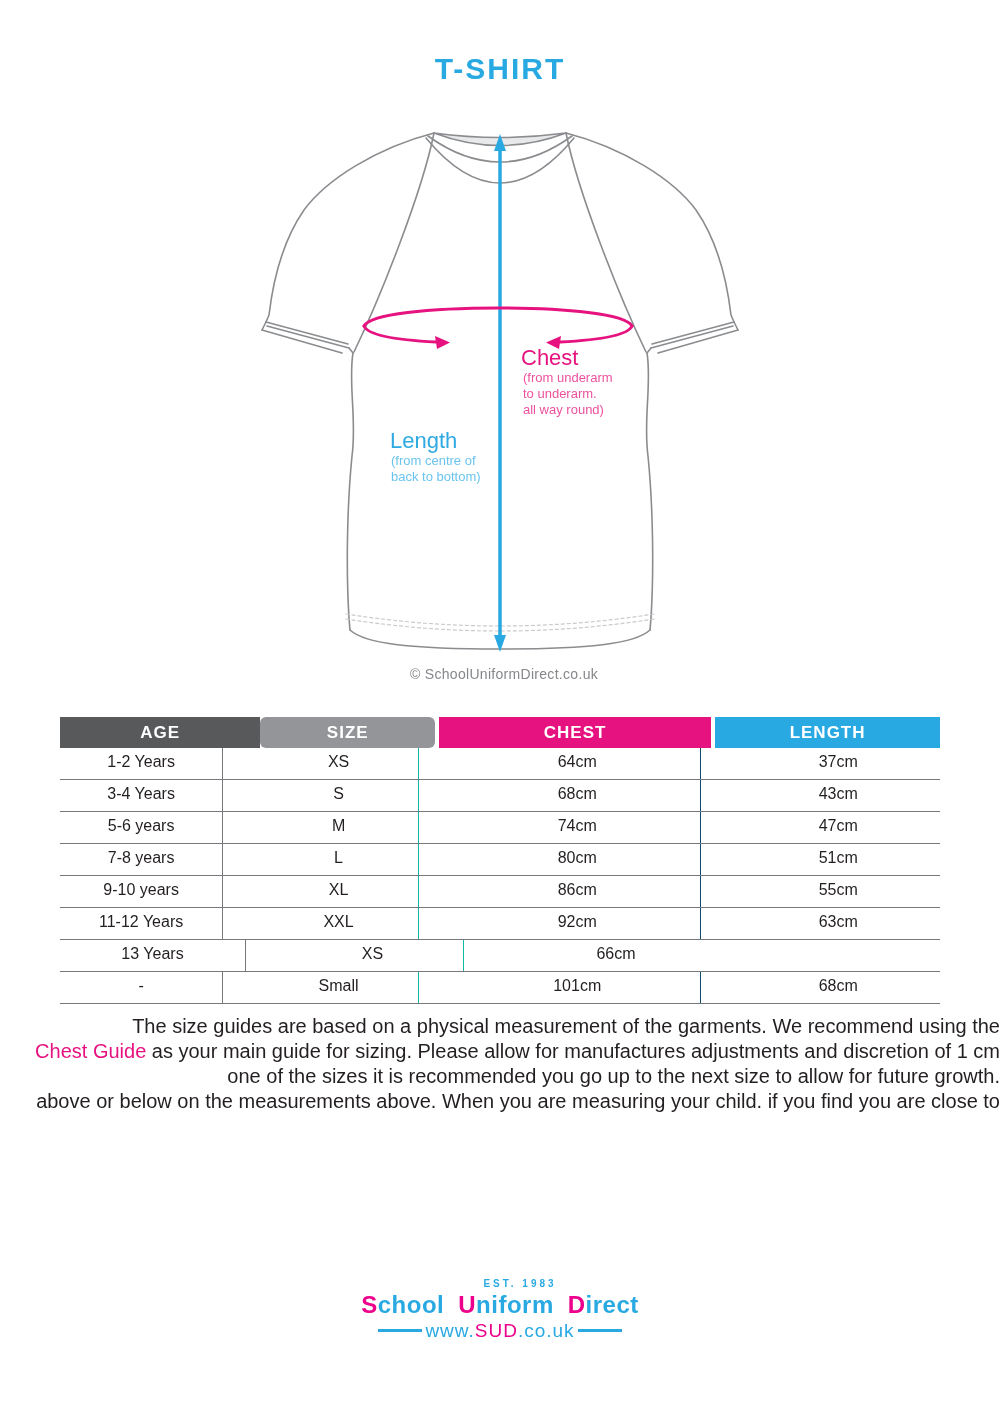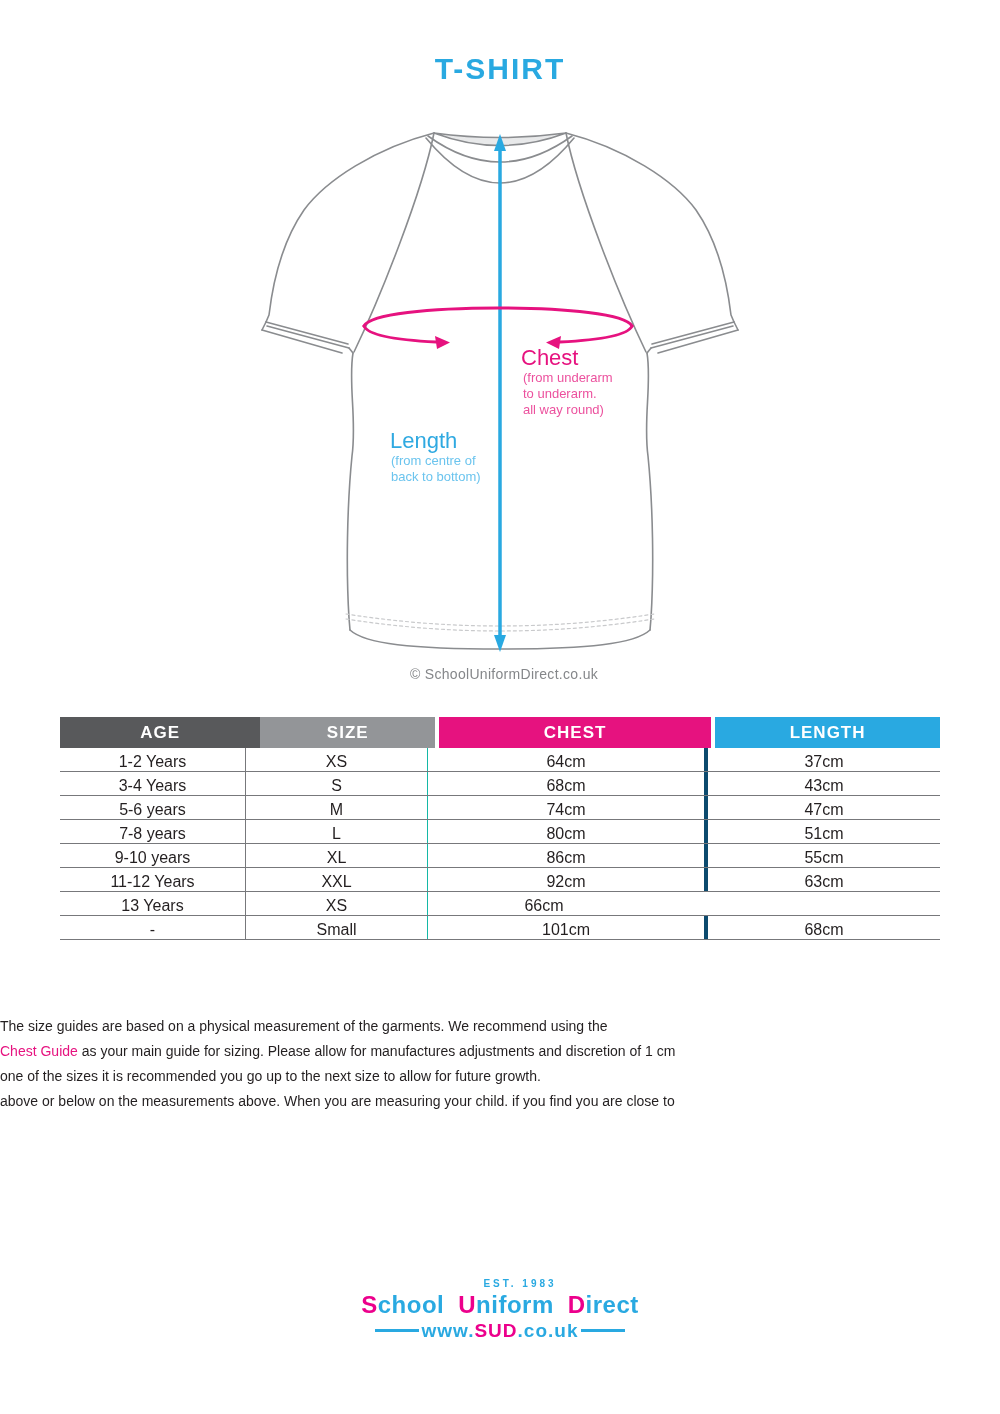--- a/index.html
+++ b/index.html
@@ -46,46 +46,47 @@
   .thead { display: flex; height: 31px; }
   .th {
     color: #fff;
     font-weight: bold;
     font-size: 17px;
     letter-spacing: 1px;
     text-align: center;
     line-height: 31px;
   }
   .th-age    { width: 204px; margin-right: 0; }
-  .th-size   { width: 178px; margin-right: 4px; }
+  .th-size   { width: 178px; margin-right: 4px; border-radius: 6px; }
   .th-chest  { width: 277px; margin-right: 4px; }
   .th-length { width: 229px; }
   .tbody { width: 880px; }
   .trow {
     display: flex;
-    height: 24px;
+    height: 32px;
     border-bottom: 1px solid #77787B;
+    gap: 36px;
   }
   .tcell {
     font-size: 16px;
     line-height: 27px;
     text-align: center;
     color: #231F20;
   }
   .c-age    { width: 186px; border-right: 1px solid #77787B; }
   .c-size   { width: 182px; border-right: 1px solid #14b8a6; }
-  .c-chest  { width: 280px; border-right: 4px solid #0c4a6e; }
+  .c-chest  { width: 280px; border-right: 1px solid #0c4a6e; }
   .c-length { width: 232px; }
 
   
   .note {
     position: absolute;
     top: 1014px; left: 0; width: 1000px;
-    text-align: left;
-    font-size: 14px;
+    text-align: right;
+    font-size: 20px;
     line-height: 25px;
     color: #231F20;
   }
   .note .nline { white-space: nowrap; }
   .note .highlight { color: #E6127F; }
 
   
   .logo {
     position: absolute;
     top: 1278px; left: 0; width: 100%;
@@ -99,21 +100,21 @@
     margin-bottom: 2px;
     padding-left: 40px;
   }
   .logo-main { font-size: 24px; font-weight: bold; letter-spacing: 0.5px; }
   .logo-word { margin: 0 7px; }
   .lg-blue { color: #29A9E1; }
   .lg-pink { color: #EC008C; }
   .logo-www {
     margin-top: 1px;
     font-size: 19px;
-    font-weight: bold;
+    font-weight: normal;
     letter-spacing: 1px;
   }
   .logo-rule {
     display: inline-block;
     width: 44px; height: 2.5px;
     background: #29A9E1;
     vertical-align: middle;
     margin: 0 3px 3px 3px;
   }
 </style>

